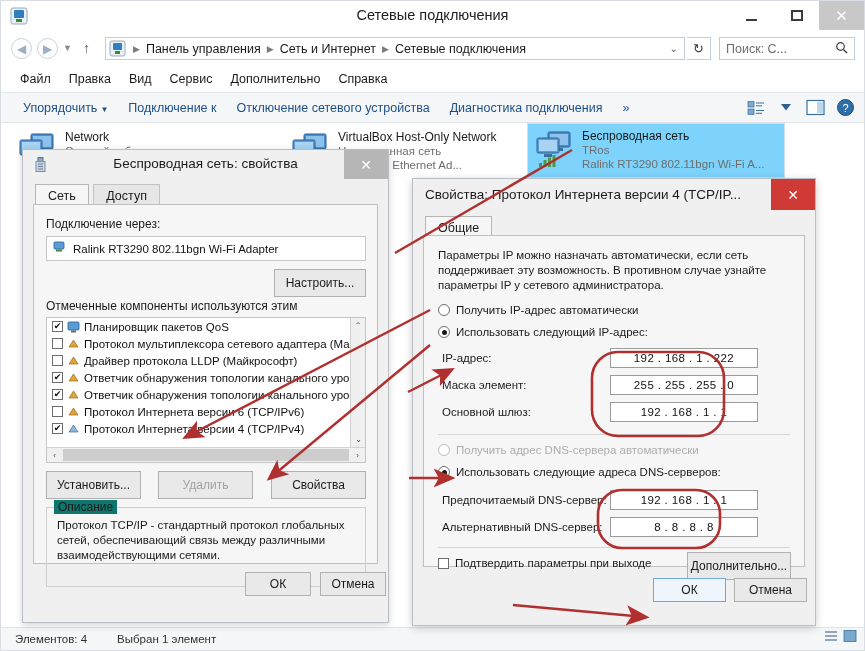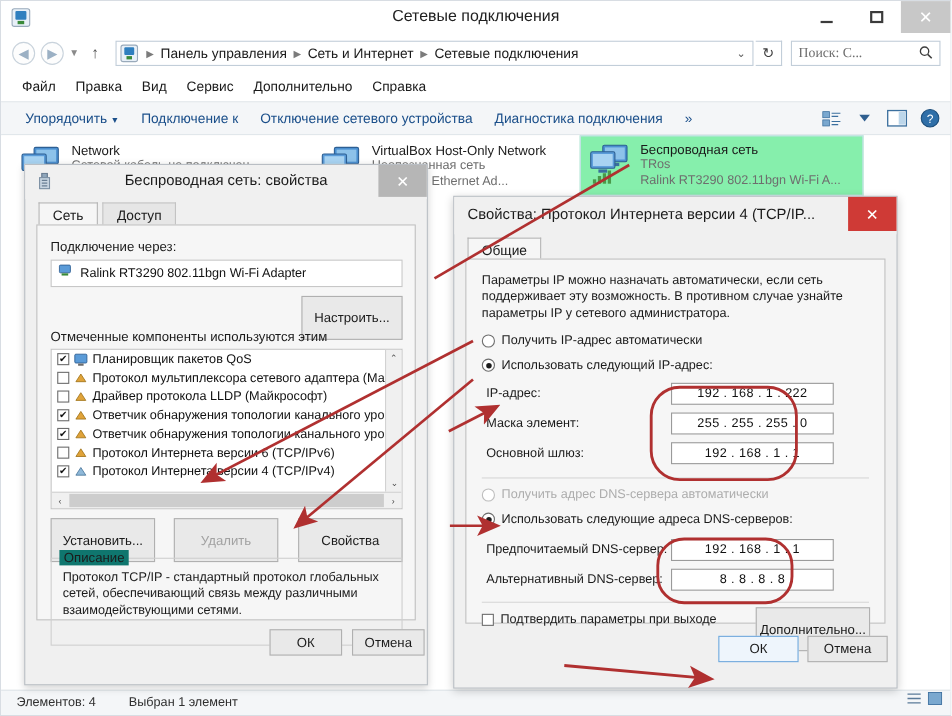--- a/index.html
+++ b/index.html
@@ -75,21 +75,21 @@
     position: absolute; left: 686px; top: 7px; width: 24px; height: 23px;
     border: 1px solid #c2ced9; border-left: none; background: #fff;
     display: flex; align-items: center; justify-content: center;
     font-size: 13px; color: #3c3c3c;
   }
   .searchbox {
     position: absolute; left: 718px; top: 7px; width: 136px; height: 23px;
     border: 1px solid #c2ced9; background: #fff;
     display: flex; align-items: center; padding: 0 6px;
   }
-  .search-ph { font-size: 12.5px; color: #6d6d6d; flex: 1; white-space: nowrap; overflow: hidden; font-family: Liberation Serif, serif; }
+  .search-ph { font-size: 12.5px; color: #6d6d6d; flex: 1; white-space: nowrap; overflow: hidden; }
   .search-ico { font-size: 12px; color: #3c3c3c; }
 
   
   .menubar {
     position: absolute; left: 0; top: 65px; width: 863px; height: 26px;
     background: #ffffff; display: flex; align-items: center; padding-left: 10px;
   }
   .menu-item { font-size: 12.5px; color: #1b1b1b; padding: 2px 9px; white-space: nowrap; }
 
   
@@ -106,21 +106,21 @@
   
   .content {
     position: absolute; left: 0; top: 122px; width: 863px; height: 506px;
     background: #ffffff;
   }
   .tile {
     position: absolute; width: 258px; height: 52px;
     display: flex; align-items: flex-start; padding: 5px 4px 0 6px;
   }
   .tile-sel {
-    border: 1px solid #cfe0f0; background: #86efac;
+    border: 1px solid #cfe0f0; background: #7dd3fc;
   }
   .tile-icon { width: 42px; height: 36px; flex: 0 0 auto; margin-right: 6px; margin-top: 1px; position: relative; }
   .tile-lines { display: flex; flex-direction: column; min-width: 0; }
   .tile-name { font-size: 12px; color: #1a1a1a; line-height: 14px; white-space: nowrap; }
   .tile-sub  { font-size: 11.5px; color: #6e6e6e; line-height: 14px; white-space: nowrap; overflow: hidden; }
 
   
   .statusbar {
     position: absolute; left: 0; bottom: 0; width: 863px; height: 23px;
     background: #f4f6f8; border-top: 1px solid #dfe4e9;
@@ -162,21 +162,21 @@
     position: absolute; left: 10px; top: 54px; width: 345px; height: 360px;
     background: #f6f6f6; border: 1px solid #c0c0c0;
   }
   .lbl { font-size: 12px; color: #1b1b1b; }
 
   .field-ro {
     border: 1px solid #c7c7c7; background: #ffffff; height: 25px;
     display: flex; align-items: center; padding-left: 6px; gap: 6px;
   }
   .btn {
-    border: 1px solid #b0b0b0; background: #e9e9e9; height: 40px;
+    border: 1px solid #b0b0b0; background: #e9e9e9; height: 28px;
     display: inline-flex; align-items: center; justify-content: center;
     font-size: 12px; color: #1b1b1b; padding: 0 8px;
   }
   .btn.disabled { color: #a2a2a2; }
   .btn.default { border: 1px solid #6fa8dc; background: #eef5fc; }
 
   .listbox {
     border: 1px solid #c5c5c5; background: #ffffff;
     position: relative; overflow: hidden;
   }

